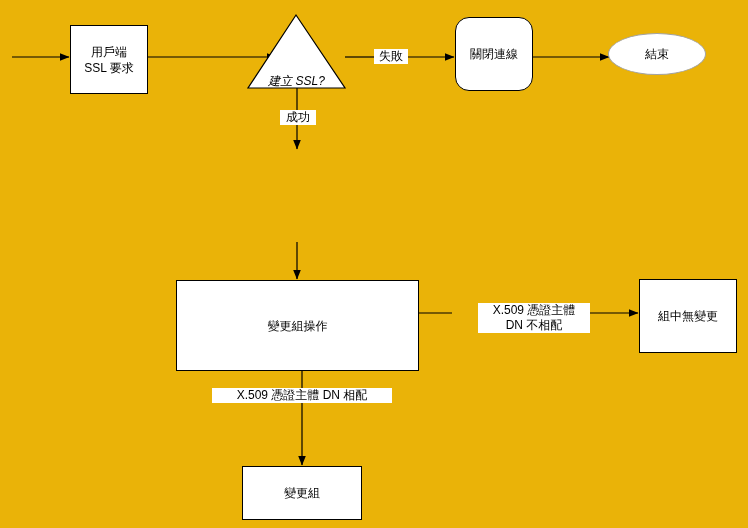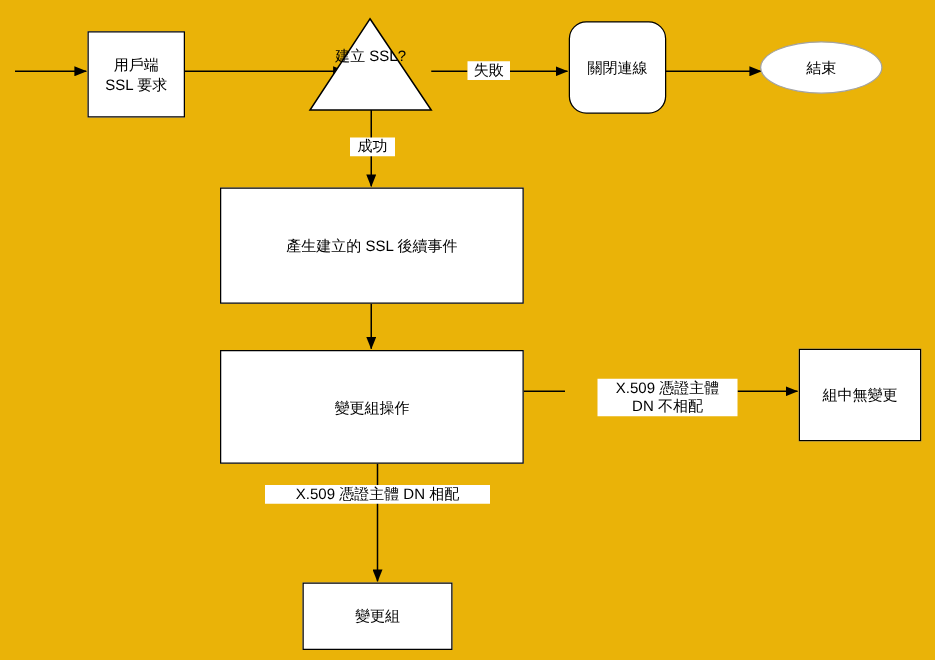--- a/index.html
+++ b/index.html
@@ -39,22 +39,22 @@
   }
   .box {
     border: 1px solid #000000;
   }
   .ellipse {
     border: 1px solid #a3a3a3;
     border-radius: 50%;
   }
   .triangle-node {
     background: transparent;
-    align-items: center;
-    padding-bottom: 14px;
+    align-items: flex-end;
+    font-style: italic;
   }
   .edge-label {
     position: absolute;
     color: #000000;
     font-size: 12px;
     line-height: 15px;
     text-align: center;
     background: #ffffff;
     white-space: pre-line;
     padding: 0 2px;
@@ -106,23 +106,20 @@
   </div>
 
   <div class="node box" style="left:455px; top:17px; width:78px; height:74px;border-radius:14px;">
     <span>關閉連線</span>
   </div>
 
   <div class="node ellipse" style="left:608px; top:33px; width:98px; height:42px;">
     <span>結束</span>
   </div>
 
-  <div class="node box" style="left:176px; top:150px; width:243px; height:93px;">
-    <span>產生建立的 SSL 後續事件</span>
-  </div>
 
   <div class="node box" style="left:176px; top:280px; width:243px; height:91px;">
     <span>變更組操作</span>
   </div>
 
   <div class="node box" style="left:639px; top:279px; width:98px; height:74px;">
     <span>組中無變更</span>
   </div>
 
   <div class="node box" style="left:242px; top:466px; width:120px; height:54px;">

